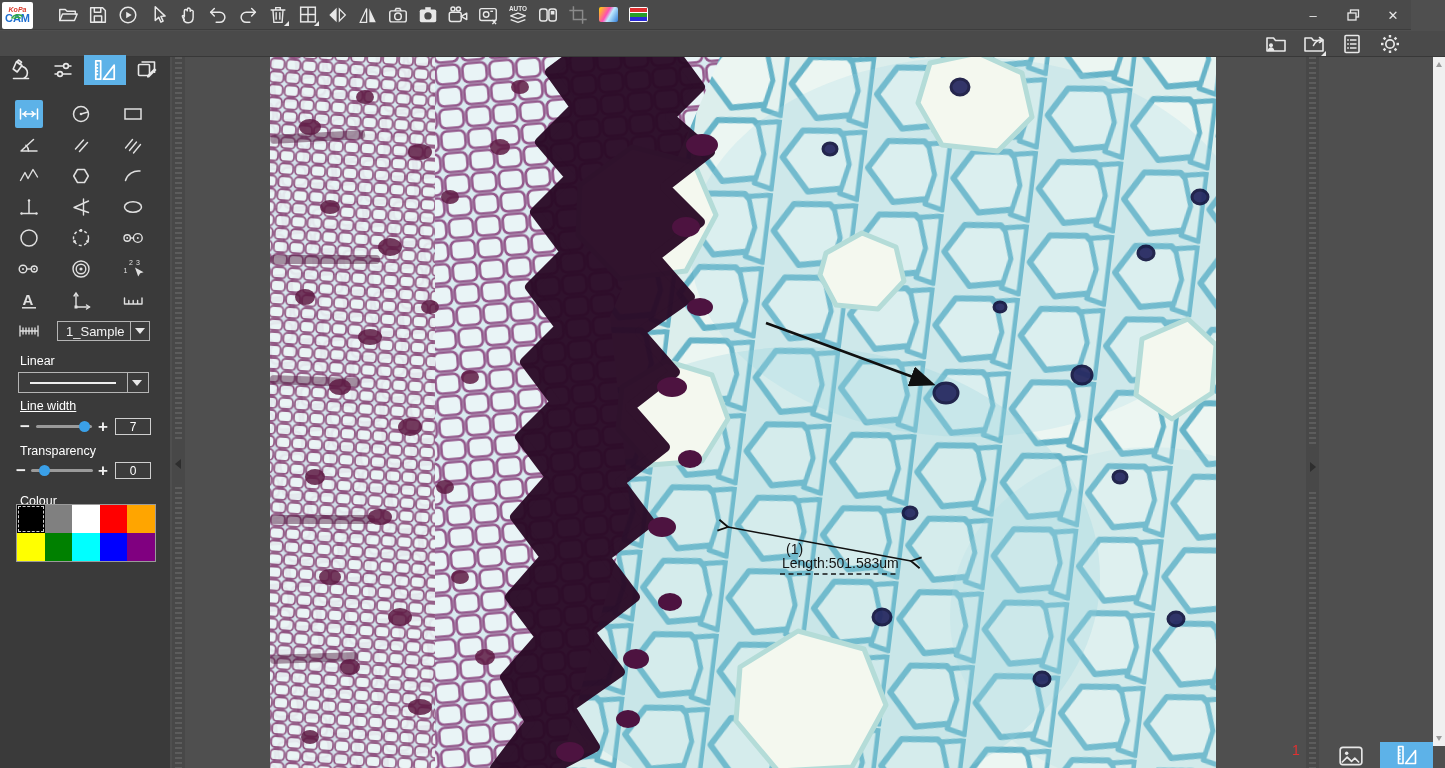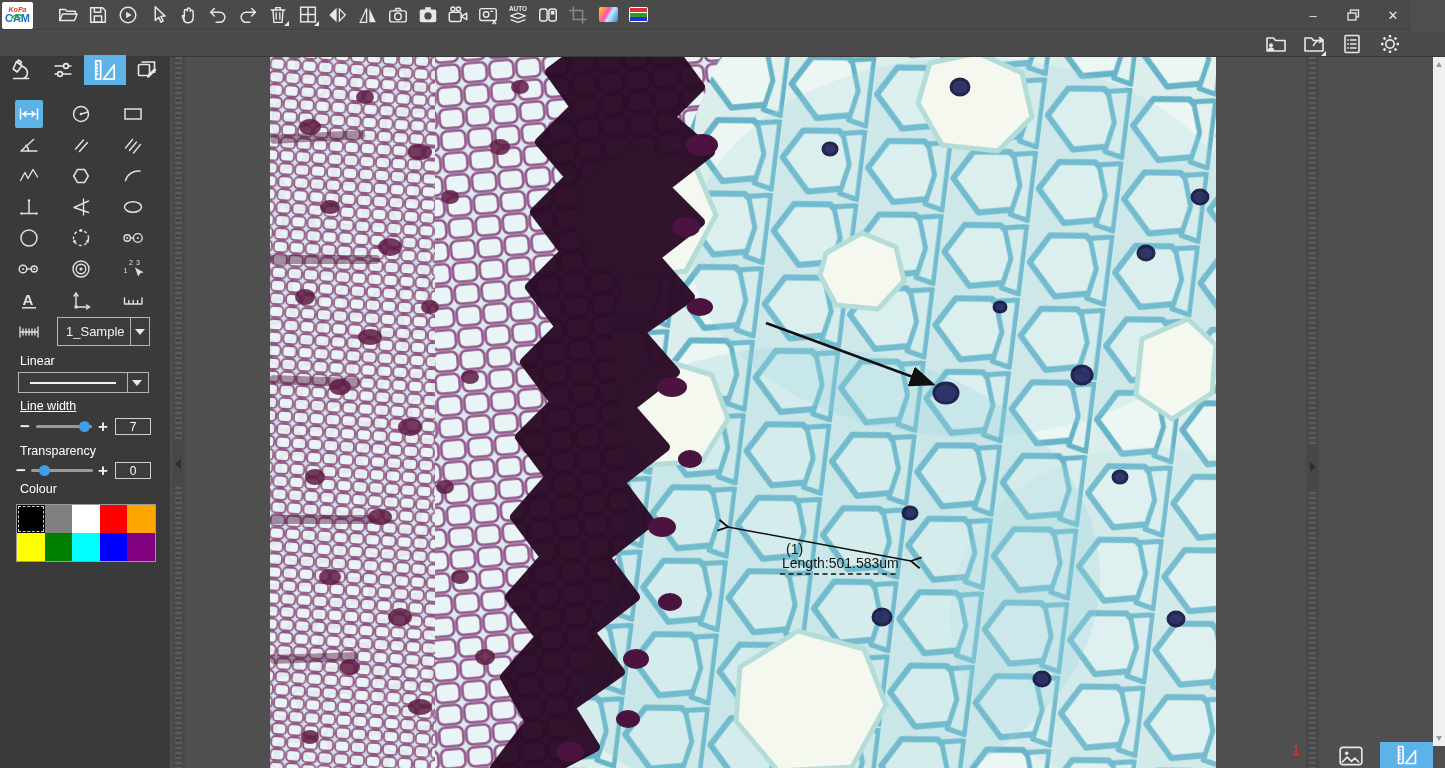--- a/index.html
+++ b/index.html
@@ -25,21 +25,21 @@
 
   
   .sidebar { position:absolute; left:0; top:57px; width:170px; bottom:0; background:#3a3a3a; }
   .tabs { position:absolute; left:0; top:-2px; width:170px; height:30px; display:flex; }
   .tab { width:42px; height:30px; display:flex; align-items:center; justify-content:center; }
   .tab.active { background:#5db2e8; }
   .toolgrid { position:absolute; left:15px; top:43px; display:grid; grid-template-columns:28px 28px 28px; grid-auto-rows:28px; column-gap:24px; row-gap:3px; }
   .tool { display:flex; align-items:center; justify-content:center; border-radius:2px; }
   .tool.active { background:#5db2e8; }
   .row8 { position:absolute; left:15px; top:260px; display:flex; align-items:center; }
-  .dropdown { display:flex; height:29px; border:1px solid #b5b5b5; background:#3c3c3c; align-items:stretch; }
+  .dropdown { display:flex; height:20px; border:1px solid #b5b5b5; background:#3c3c3c; align-items:stretch; }
   .dd-val { flex:1; font-size:13px; color:#f2f2f2; display:flex; align-items:center; padding-left:8px; }
   .dd-btn { width:19px; border-left:1px solid #b5b5b5; display:flex; align-items:center; justify-content:center; }
   .caret { width:0; height:0; border-left:5px solid transparent; border-right:5px solid transparent; border-top:6px solid #e8e8e8; }
   .lbl { font-size:12.5px; color:#ffffff; }
   .linebox { width:108px; display:flex; align-items:center; justify-content:center; }
   .linebox .line { width:86px; height:2px; background:#efefef; }
   .sliderrow { display:flex; align-items:center; }
   .pm { font-size:17px; font-weight:bold; color:#f0f0f0; width:14px; text-align:center; line-height:1; }
   .track { position:relative; height:3px; background:#9a9a9a; border-radius:2px; }
   .thumb { position:absolute; top:-4px; width:11px; height:11px; border-radius:50%; background:#3aa0e8; }
@@ -469,21 +469,21 @@
   <div class="lbl" style="position:absolute; left:20px; top:387px;">Transparency</div>
   <div class="sliderrow" style="position:absolute; left:14px; top:405px; width:138px;">
     <div class="pm">−</div>
     <div class="track" style="width:62px; margin:0 3px;">
         <div class="thumb" style="left:8px;"></div>
       </div>
     <div class="pm">+</div>
     <div class="valbox" style="margin-left:5px;">0</div>
   </div>
 
-  <div class="lbl" style="position:absolute; left:20px; top:425px;text-align:center;">Colour</div>
+  <div class="lbl" style="position:absolute; left:20px; top:437px;text-align:center;">Colour</div>
   <div class="colpanel">
     <div class="cswatch selected" style="background: rgb(0, 0, 0);"></div>
     <div class="cswatch" style="background: rgb(128, 128, 128);"></div>
     <div class="cswatch" style="background: rgb(255, 255, 255);"></div>
     <div class="cswatch" style="background: rgb(255, 0, 0);"></div>
     <div class="cswatch" style="background: rgb(255, 165, 0);"></div>
     <div class="cswatch" style="background: rgb(255, 255, 0);"></div>
     <div class="cswatch" style="background: rgb(0, 128, 0);"></div>
     <div class="cswatch" style="background: rgb(0, 255, 255);"></div>
     <div class="cswatch" style="background: rgb(0, 0, 255);"></div>

